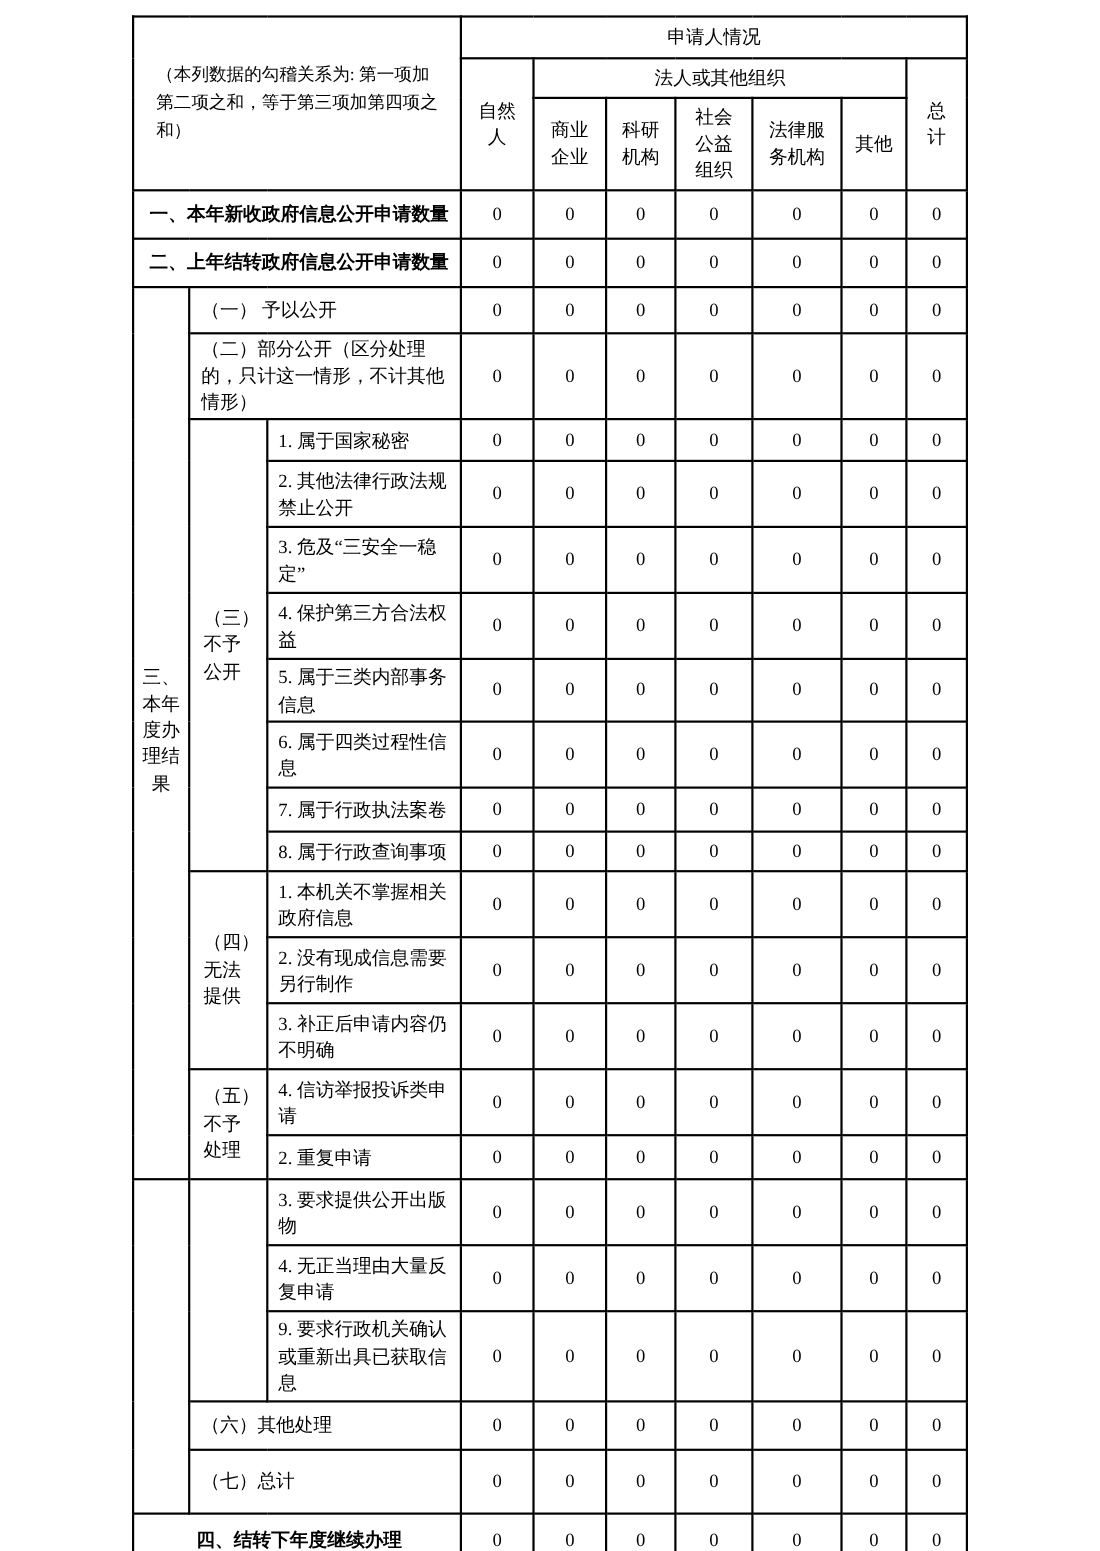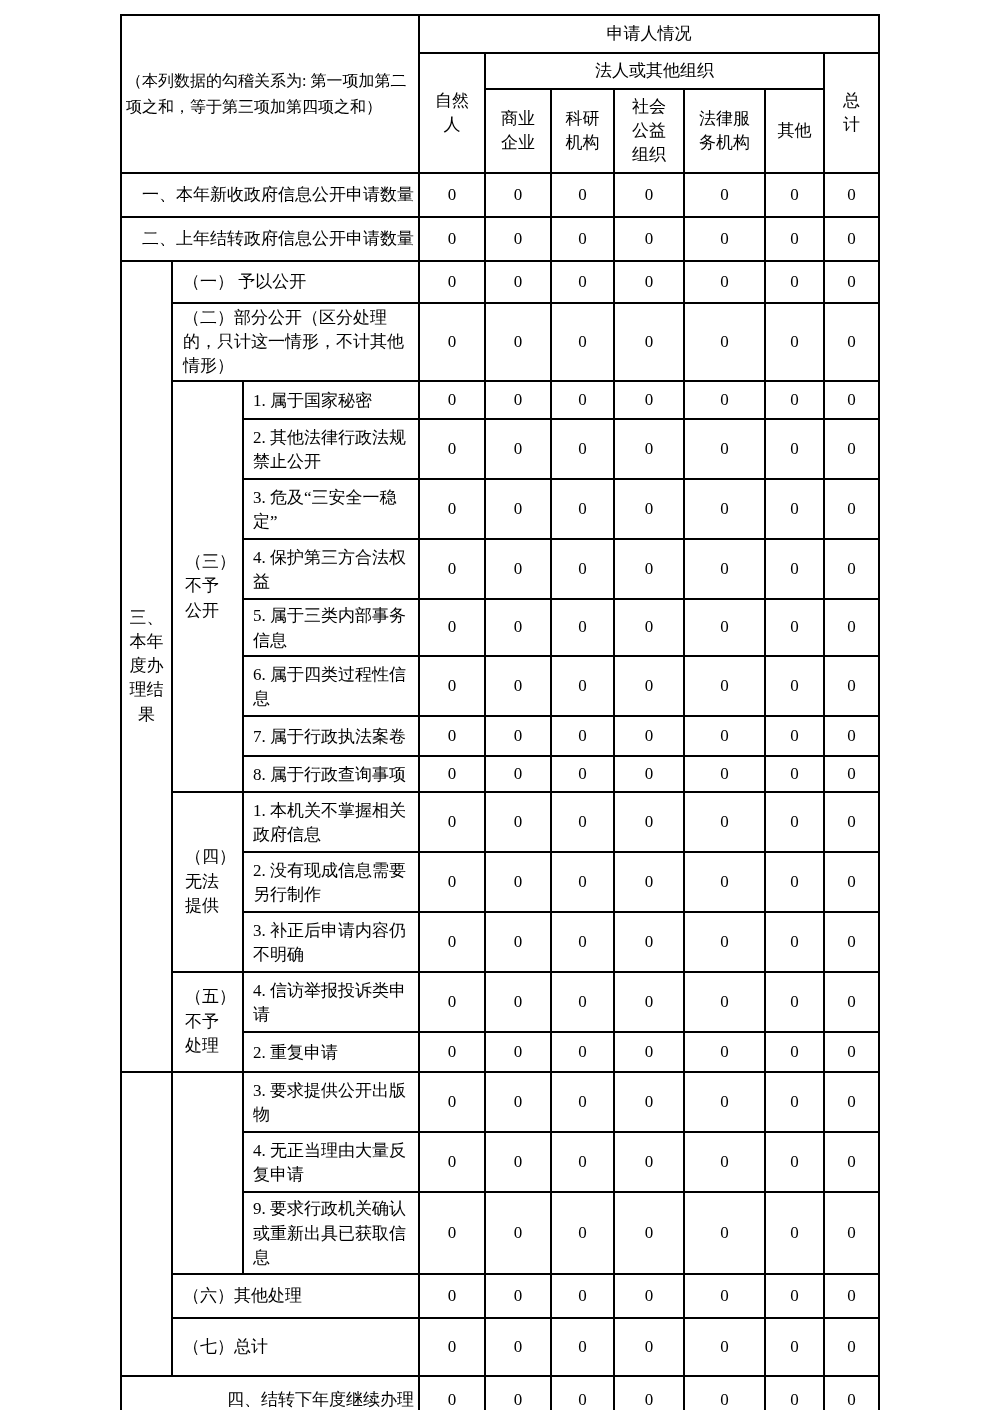--- a/index.html
+++ b/index.html
@@ -23,26 +23,26 @@
   td {
     border: 2px solid #000;
     vertical-align: middle;
     font-size: 17px;
     line-height: 1.42;
     padding: 0;
     overflow: hidden;
   }
   
   .hdr       { text-align: center; padding: 2px 10px; margin-left: 44px; }
-  .corner    { text-align: left; font-size: 16px; padding: 2px 4px; line-height: 1.6; }
-  .rowlabel  { text-align: right; padding: 2px 4px 2px 8px; }
+  .corner    { text-align: left; font-size: 16px; padding: 2px 20px; line-height: 1.6; }
+  .rowlabel  { text-align: center; padding: 2px 4px 2px 8px; font-weight: bold; }
   .sublabel  { text-align: left; padding: 2px 6px 2px 10px; }
   .itemlabel { text-align: left; padding: 4px 7px 2px 9px; }
   .grouplabel{ text-align: left; padding: 2px 20px 2px 12px; }
-  .vlabel    { text-align: center; padding: 2px 2px; }
+  .vlabel    { text-align: center; padding: 2px 2px; font-family: Liberation Mono, monospace; }
   .num       { text-align: center; font-size: 17px; }
 
   
   td.break-anchor { position: relative; }
   td.break-anchor::before {
     content: "";
     position: absolute;
     left: -29px; top: -2px;
     width: 29px; height: 2px;
     background: #000;

